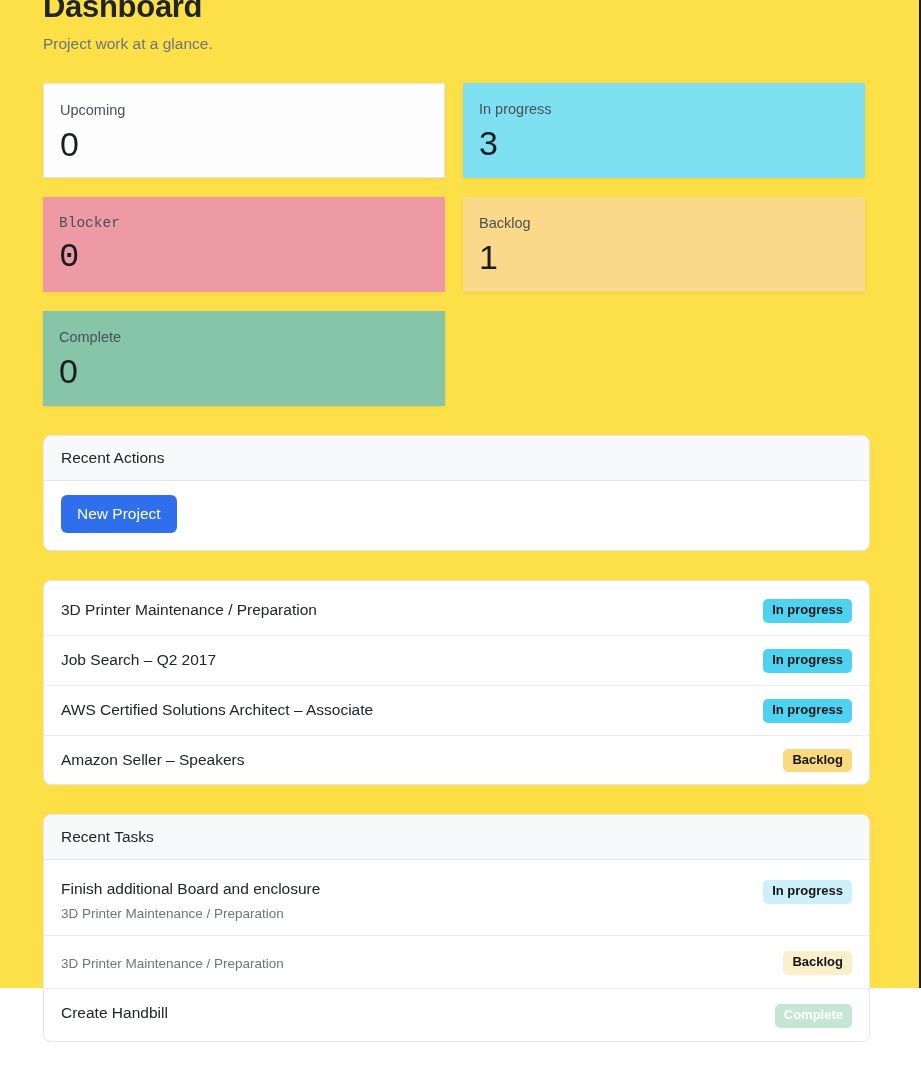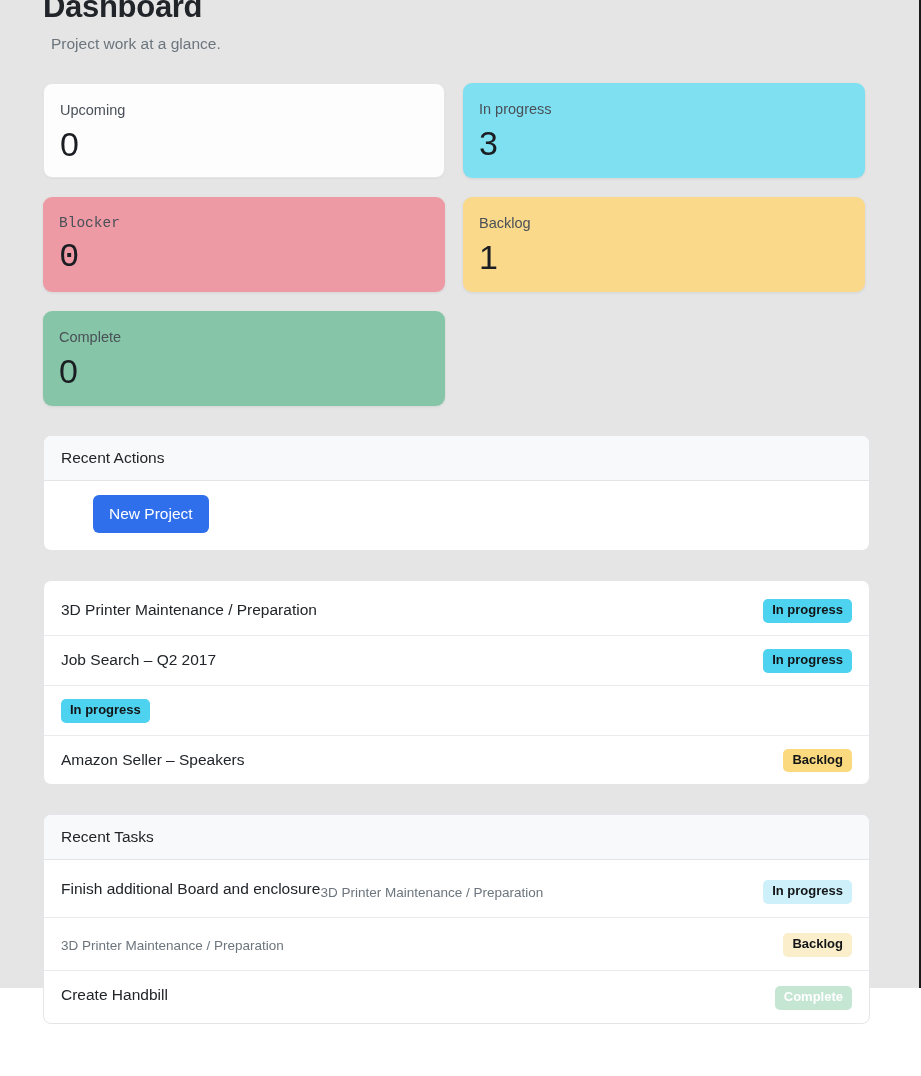--- a/index.html
+++ b/index.html
@@ -15,21 +15,21 @@
     color: #212529;
     -webkit-font-smoothing: antialiased;
   }
 
   .page {
     position: relative;
     width: 921px;
     height: 988px;
     box-sizing: border-box;
     border-right: 2px solid #1b1b1b;
-    background: #e5e5e5;
+    background: #fde047;
   }
 
   .content {
     position: absolute;
     left: 0;
     top: -12px;
     width: 875px;
     padding: 0 0 0 43px;
     box-sizing: border-box;
   }
@@ -39,34 +39,34 @@
     font-size: 31px;
     font-weight: 700;
     letter-spacing: -0.3px;
     line-height: 1.2;
     margin: 0;
     color: #212529;
   }
   .page-subtitle {
     font-size: 15.5px;
     color: #6c757d;
-    margin: 8px 0 0 8px;
+    margin: 8px 0 0 0;
     line-height: 1.4;
   }
 
   
   .stat-grid {
     display: grid;
     grid-template-columns: 402px 402px;
     column-gap: 18px;
     row-gap: 19px;
     margin-top: 28px;
   }
   .stat-card {
-    border-radius: 9px;
+    border-radius: 0;
     padding: 18px 16px 20px 16px;
     box-sizing: border-box;
     height: 95px;
     box-shadow: 0 1px 3px rgba(0,0,0,0.08);
   }
   .stat-card.plain {
     background: #fdfdfd;
     border: 1px solid #e3e5e8;
     box-shadow: 0 1px 2px rgba(0,0,0,0.04);
   }
@@ -109,21 +109,20 @@
     display: inline-block;
     background: #2f6feb;
     color: #ffffff;
     border: none;
     border-radius: 6px;
     font-size: 15.5px;
     font-family: "Liberation Sans", sans-serif;
     padding: 10px 16px;
     cursor: pointer;
     line-height: 1.15;
-    margin-left: 32px;
   }
 
   
   .list { padding: 0; }
   .row {
     display: flex;
     align-items: center;
     justify-content: space-between;
     padding: 12px 17px;
     border-top: 1px solid #e9ecef;
@@ -140,21 +139,21 @@
     font-size: 13.5px;
     color: #6c757d;
     line-height: 1.3;
     margin-top: 5px;
   }
   .task-row {
     padding: 14px 17px 13px 17px;
     align-items: flex-start;
   }
   .task-row:first-child { padding-top: 19px; }
-  .task-text { display: flex; }
+  .task-text { display: flex; flex-direction: column; }
 
   
   .badge {
     display: inline-block;
     font-size: 13px;
     font-weight: 700;
     border-radius: 5px;
     padding: 4px 9px 5px 9px;
     line-height: 1.15;
     white-space: nowrap;
@@ -210,20 +209,21 @@
       <div class="list" id="projects-list">
           <div class="row">
             <div class="row-title">3D Printer Maintenance / Preparation</div>
             <div class="badge-wrap"><span class="badge badge-strong-inprogress">In progress</span></div>
           </div>
           <div class="row">
             <div class="row-title">Job Search – Q2 2017</div>
             <div class="badge-wrap"><span class="badge badge-strong-inprogress">In progress</span></div>
           </div>
           <div class="row">
+            <div class="row-title">AWS Certified Solutions Architect – Associate</div>
             <div class="badge-wrap"><span class="badge badge-strong-inprogress">In progress</span></div>
           </div>
           <div class="row">
             <div class="row-title">Amazon Seller – Speakers</div>
             <div class="badge-wrap"><span class="badge badge-strong-backlog">Backlog</span></div>
           </div>
         </div>
     </div>
 
     <div class="card">

